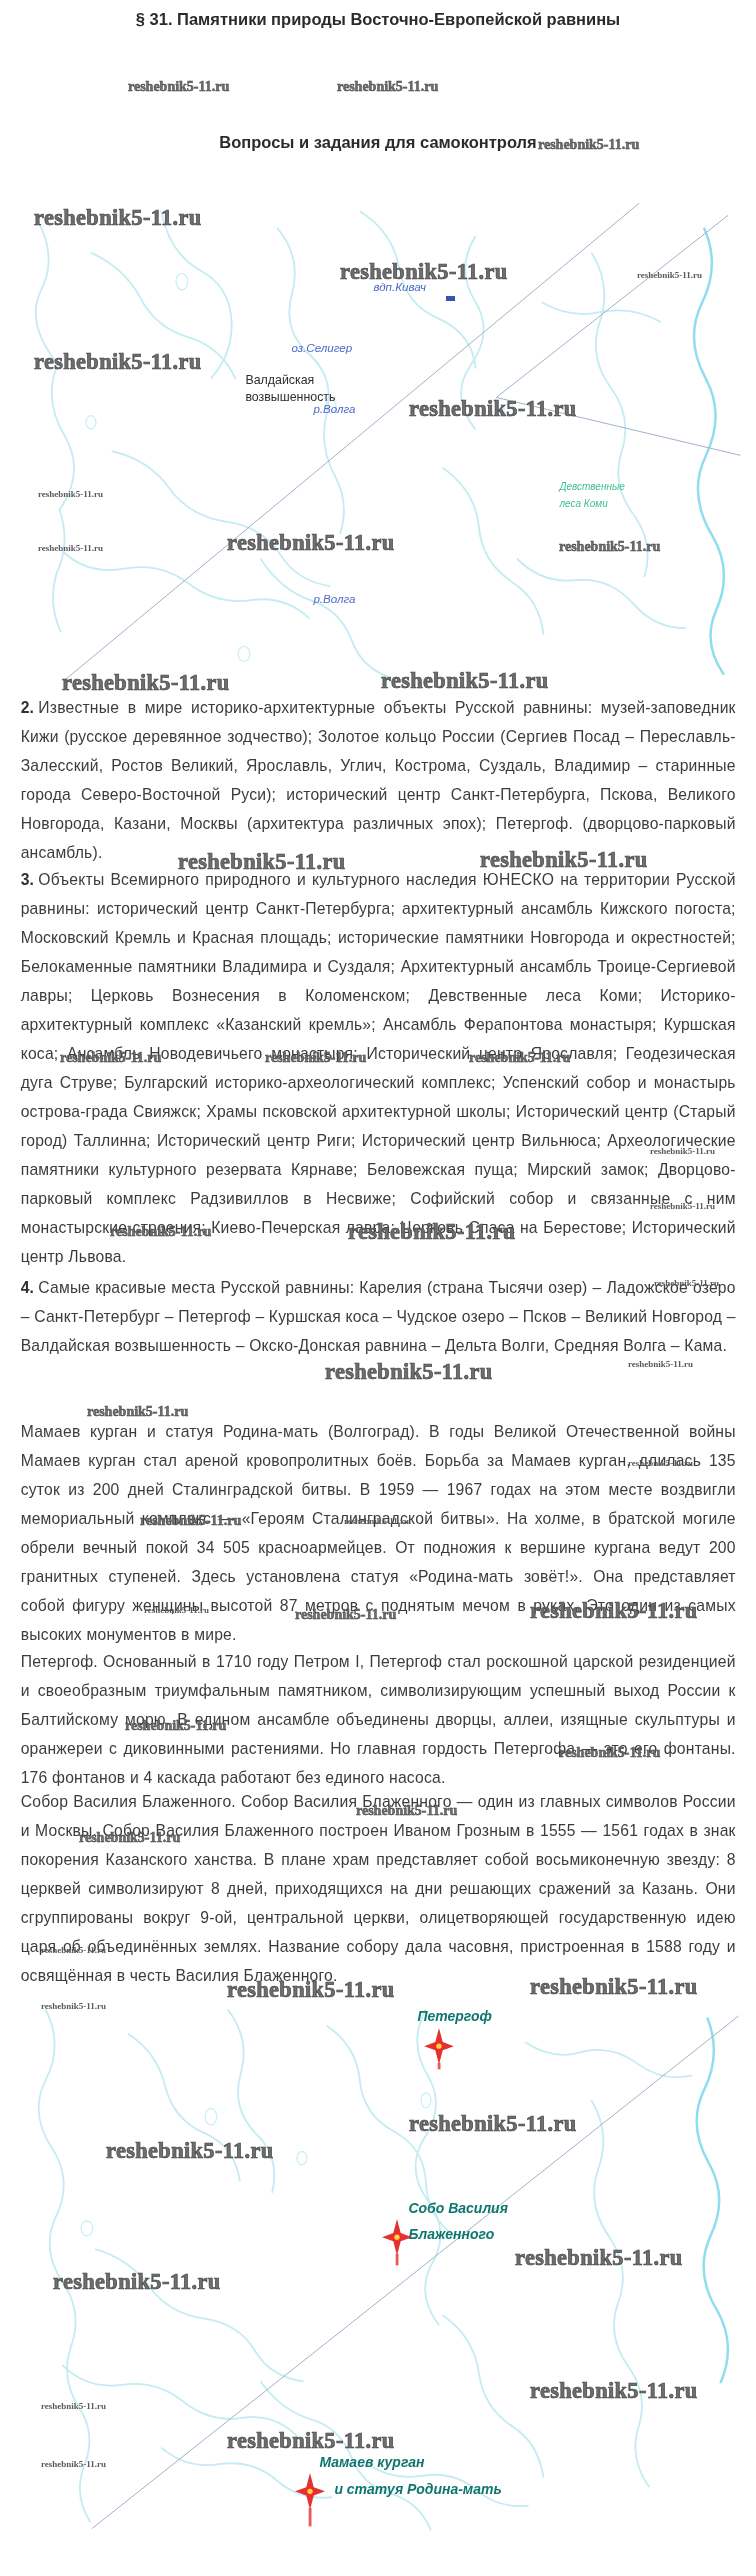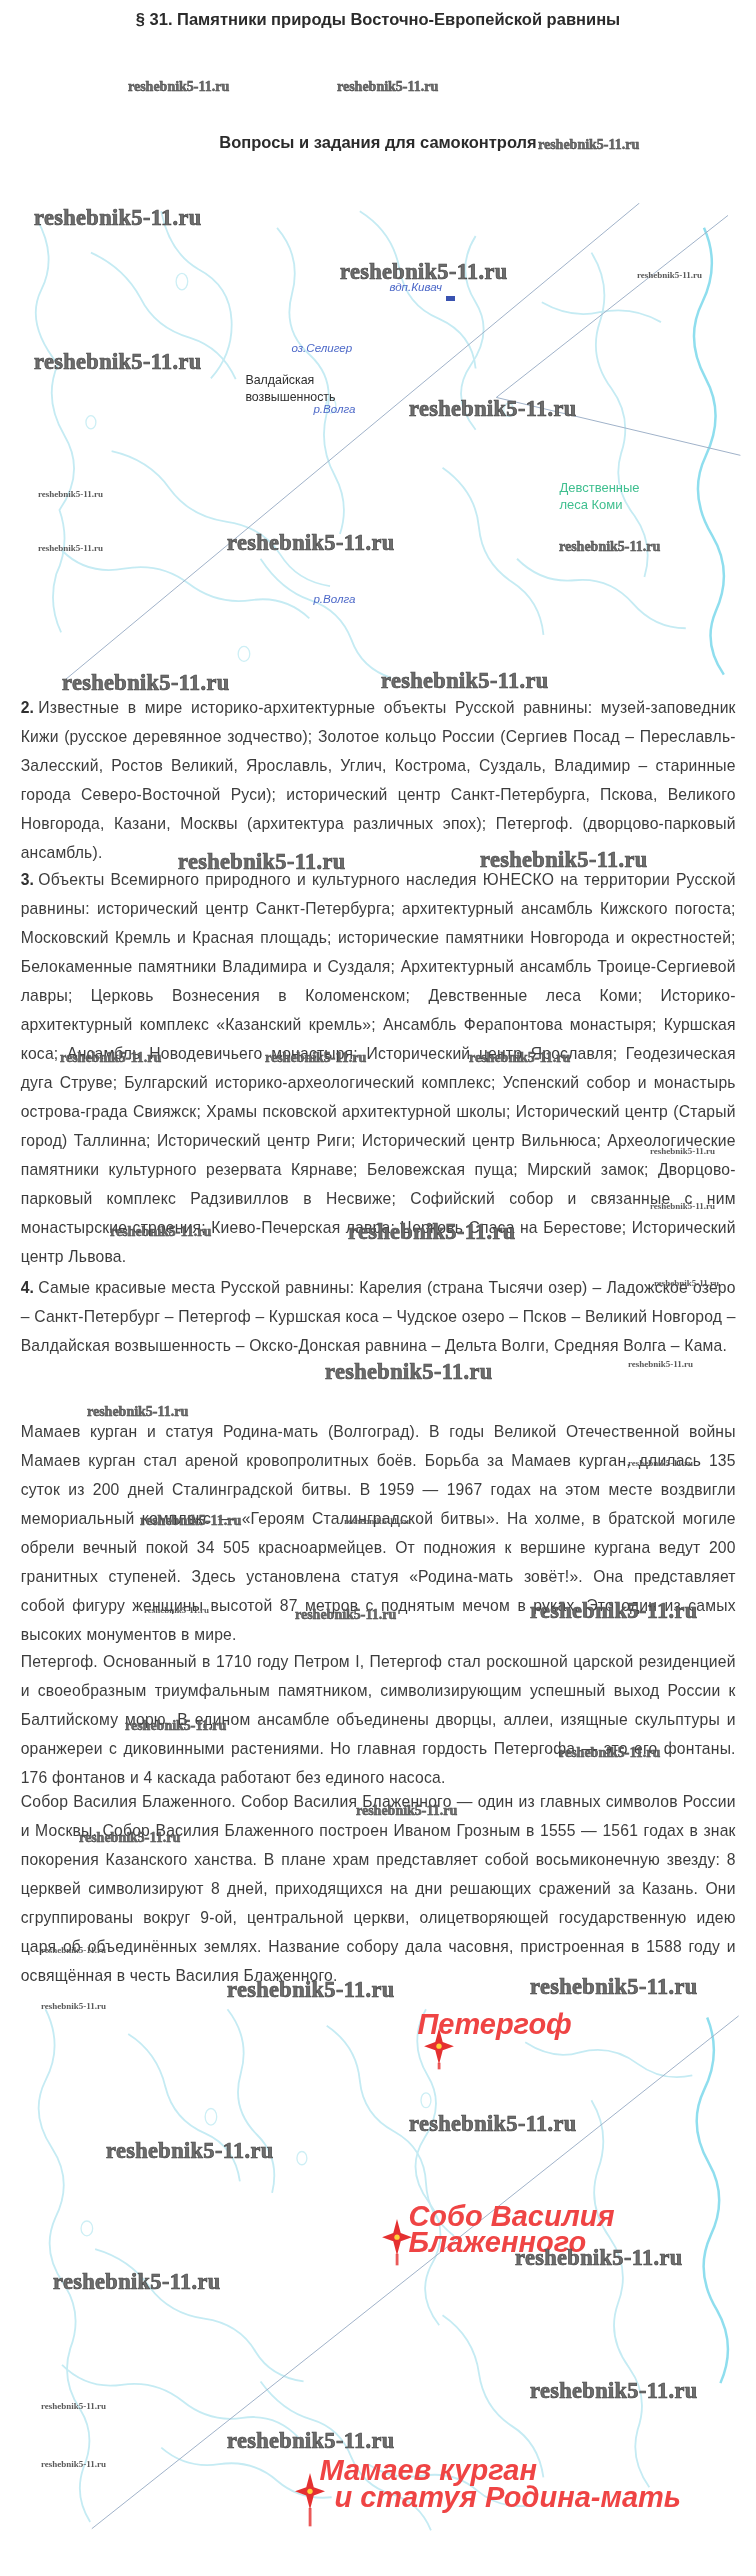--- a/index.html
+++ b/index.html
@@ -11,23 +11,23 @@
   .heading{position:absolute;left:0;width:756px;text-align:center;text-align-last:center;
         font-size:16.5px;font-weight:bold;color:#2b2b2b;z-index:3;}
   .wm{position:absolute;font-family:Liberation Serif, serif;font-weight:bold;white-space:nowrap;
       z-index:6;color:#6e6e6e;-webkit-text-stroke:0.7px #474747;line-height:1;}
   .wm.l{font-size:22.3px;letter-spacing:0.4px;}
   .wm.m{font-size:14px;-webkit-text-stroke:0.5px #474747;}
   .wm.s{font-size:9px;-webkit-text-stroke:0;color:#5a5a5a;}
   .map{position:absolute;left:12.4px;width:732px;overflow:hidden;z-index:1;}
   .maplabel{position:absolute;white-space:nowrap;z-index:4;line-height:1.15;}
   .lbl-blue{color:#4c68c8;font-style:italic;font-size:11.6px;}
-  .lbl-green{color:#3fbf8f;font-size:13px;}
+  .lbl-green{color:#3fbf8f;font-style:italic;font-size:10px;}
   .lbl-black{color:#2e2e2e;font-size:12.4px;}
-  .lbl-big{color:#ef4444;font-weight:bold;font-style:italic;font-size:29px;}
+  .lbl-big{color:#0f766e;font-weight:bold;font-style:italic;font-size:14px;}
   .marker-sq{position:absolute;width:8.3px;height:5px;background:#3952b0;z-index:4;}
   .star{position:absolute;z-index:5;}
   svg.rivers{position:absolute;left:0;top:0;}
 </style>
 </head>
 <body>
 
 <div class="page">
 
   <div class="heading" style="top:10px">§ 31. Памятники природы Восточно-Европейской равнины</div>
@@ -61,21 +61,21 @@
         <ellipse cx="95" cy="265" rx="6" ry="8"></ellipse>
         <ellipse cx="280" cy="545" rx="7" ry="9"></ellipse>
         <ellipse cx="600" cy="250" rx="6" ry="8"></ellipse>
       </g>
       <g fill="none" stroke="#9fb1c9" stroke-width="1.2">
         <line x1="758" y1="0" x2="63" y2="577"></line>
         <line x1="865" y1="15" x2="585" y2="235"></line>
         <line x1="585" y1="235" x2="880" y2="305"></line>
       </g>
     </svg>
-    <span class="maplabel lbl-blue" style="left:377px;top:77px">вдп.Кивач</span>
+    <span class="maplabel lbl-blue" style="left:361px;top:77px">вдп.Кивач</span>
     <span class="marker-sq" style="left:434px;top:93px"></span>
     <span class="maplabel lbl-blue" style="left:279px;top:138px">оз.Селигер</span>
     <span class="maplabel lbl-black" style="left:233px;top:170px">Валдайская</span>
     <span class="maplabel lbl-black" style="left:233px;top:187px">возвышенность</span>
     <span class="maplabel lbl-blue" style="left:301px;top:199px">р.Волга</span>
     <span class="maplabel lbl-green" style="left:547px;top:278px">Девственные</span>
     <span class="maplabel lbl-green" style="left:547px;top:295px">леса Коми</span>
     <span class="maplabel lbl-blue" style="left:301px;top:389px">р.Волга</span>
   </div>
 

